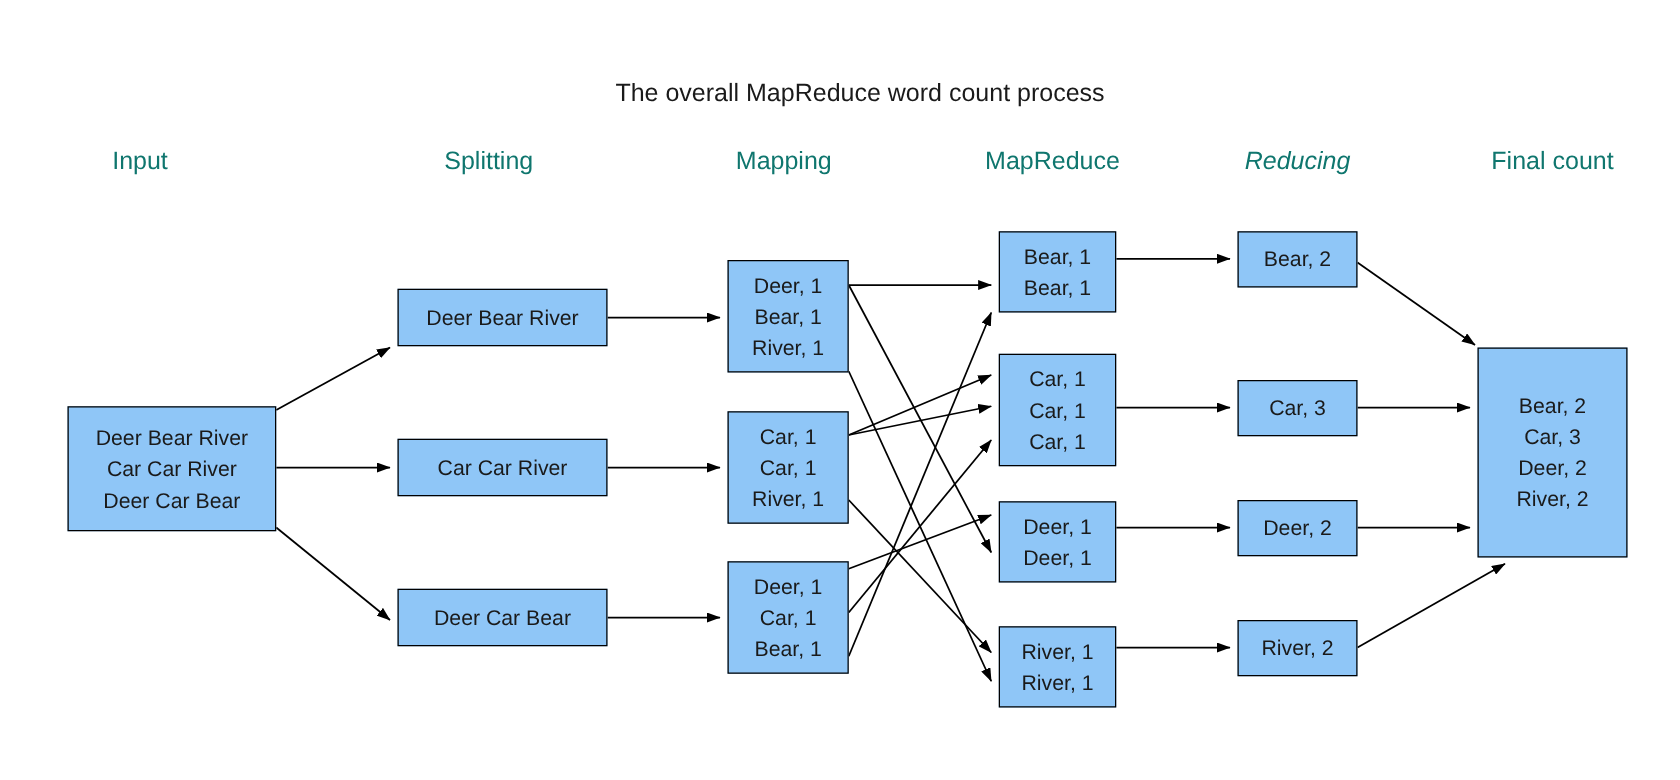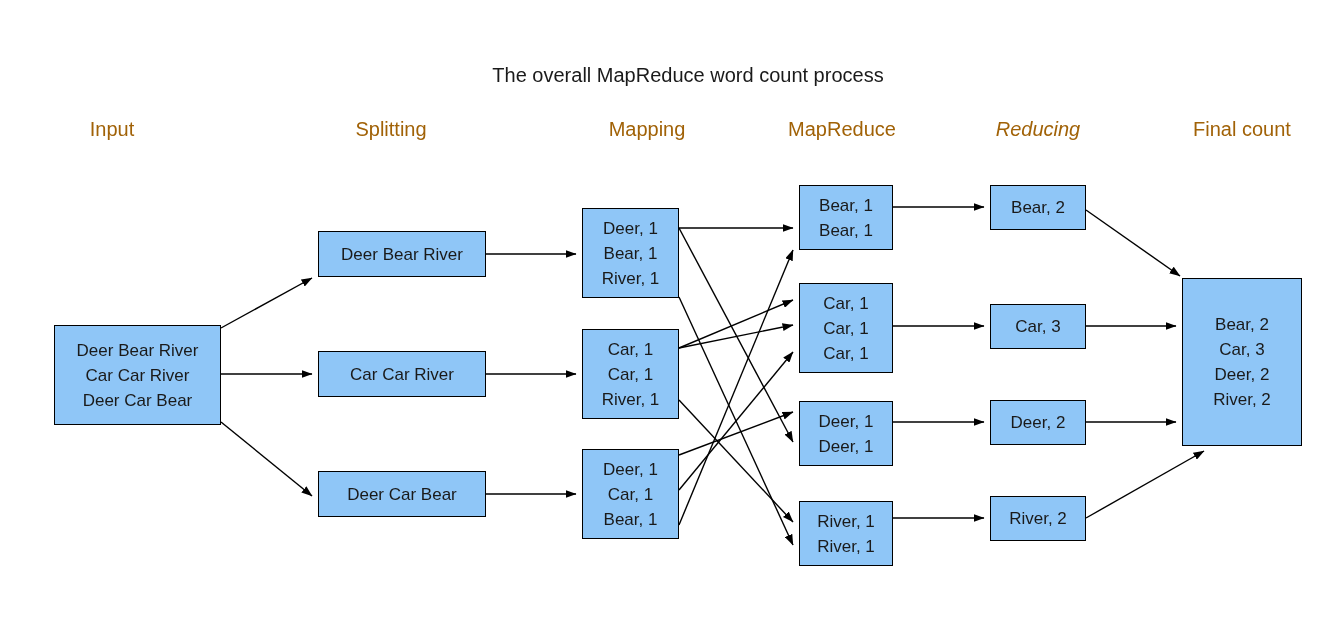--- a/index.html
+++ b/index.html
@@ -30,21 +30,21 @@
     width: 1344px;
     text-align: center;
     font-size: 20px;
     color: #1a1a1a;
     white-space: nowrap;
   }
 
   .col-header {
     position: absolute;
     font-size: 20px;
-    color: #a16207;
+    color: #0f766e;
     white-space: nowrap;
     text-align: center;
     transform: translateX(-50%);
   }
 
   .node {
     position: absolute;
     box-sizing: border-box;
     background: #8FC6F7;
     border: 1.6px solid #000000;
@@ -71,21 +71,21 @@
 </head>
 <body>
 
 <div id="stage">
 
   <div class="title">The overall MapReduce word count process</div>
 
   <div id="headers-layer">
       <div class="col-header" style="left: 96px; top: 118px;">Input</div>
       <div class="col-header" style="left: 375px; top: 118px;">Splitting</div>
-      <div class="col-header" style="left: 611px; top: 118px; margin-left: 20px;">Mapping</div>
+      <div class="col-header" style="left: 611px; top: 118px;">Mapping</div>
       <div class="col-header" style="left: 826px; top: 118px;">MapReduce</div>
       <div class="col-header" style="left: 1022px; top: 118px; font-style: italic;">Reducing</div>
       <div class="col-header" style="left: 1226px; top: 118px;">Final count</div>
     </div>
 
   <svg class="edges" id="edges-layer" viewBox="0 0 1344 624" preserveAspectRatio="none">
     <defs>
       <marker id="arrowhead" markerWidth="11" markerHeight="8" refX="10.5" refY="4" orient="auto" markerUnits="userSpaceOnUse">
         <path d="M0,0 L11,4 L0,8 Z" fill="#000000"></path>
       </marker>

